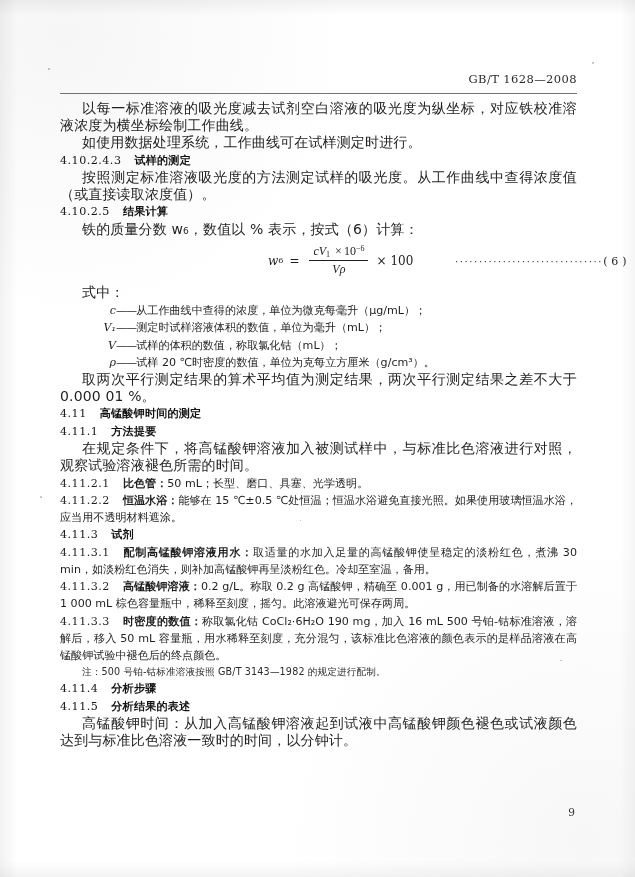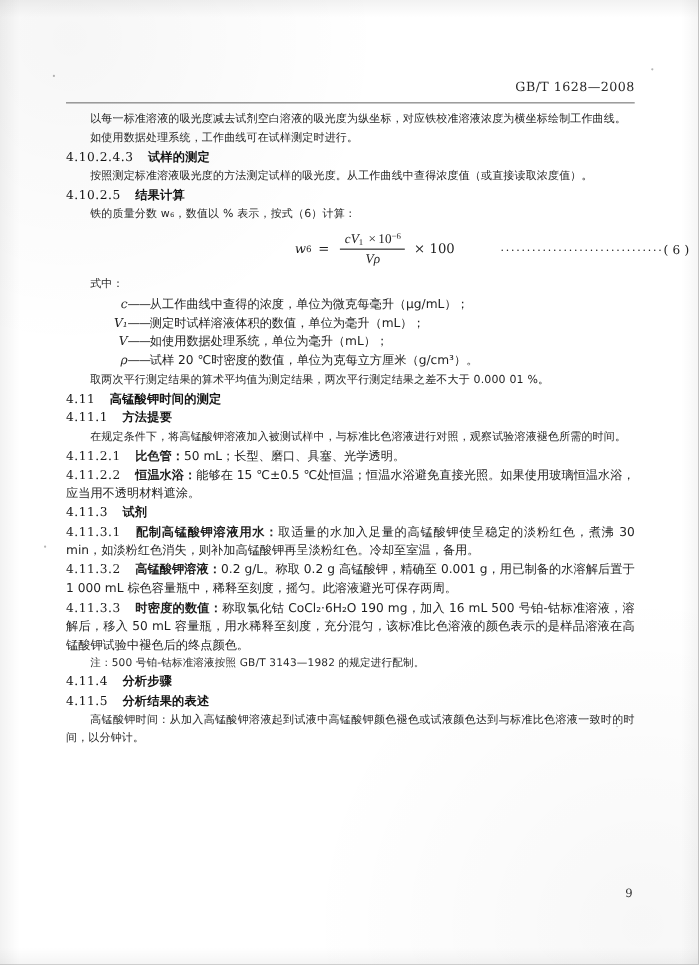--- a/index.html
+++ b/index.html
@@ -66,21 +66,21 @@
     left: 60px;
     top: 100px;
     width: 517px;
     color: #222222;
   }
   p, div.ln {
     margin: 0;
   }
   .t {
     font-family: "DejaVu Sans", "Liberation Sans", sans-serif;
-    font-size: 10px;
+    font-size: 14px;
     line-height: 17.2px;
     color: #1f1f1f;
     text-align: justify;
     text-justify: inter-character;
     letter-spacing: 0.15px;
   }
   .ind { text-indent: 22px; }
   .clause {
     font-family: "DejaVu Sans", "Liberation Sans", sans-serif;
     font-size: 11.1px;
@@ -271,21 +271,21 @@
             <span class="txt">从工作曲线中查得的浓度，单位为微克每毫升（μg/mL）；</span>
         </div>
         <div class="defrow">
           <span class="sym">V₁</span>
             <span class="dsh">——</span>
             <span class="txt">测定时试样溶液体积的数值，单位为毫升（mL）；</span>
         </div>
         <div class="defrow">
           <span class="sym">V</span>
             <span class="dsh">——</span>
-            <span class="txt">如使用数据处理系统，单位为毫升（mL）；</span>
+            <span class="txt">试样的体积的数值，称取氯化钴（mL）；</span>
         </div>
         <div class="defrow">
           <span class="sym">ρ</span>
             <span class="dsh">——</span>
             <span class="txt">试样 20 ℃时密度的数值，单位为克每立方厘米（g/cm³）。</span>
         </div>
       </div>
 
       <p class="t ind">取两次平行测定结果的算术平均值为测定结果，两次平行测定结果之差不大于 0.000 01 %。</p>
 

